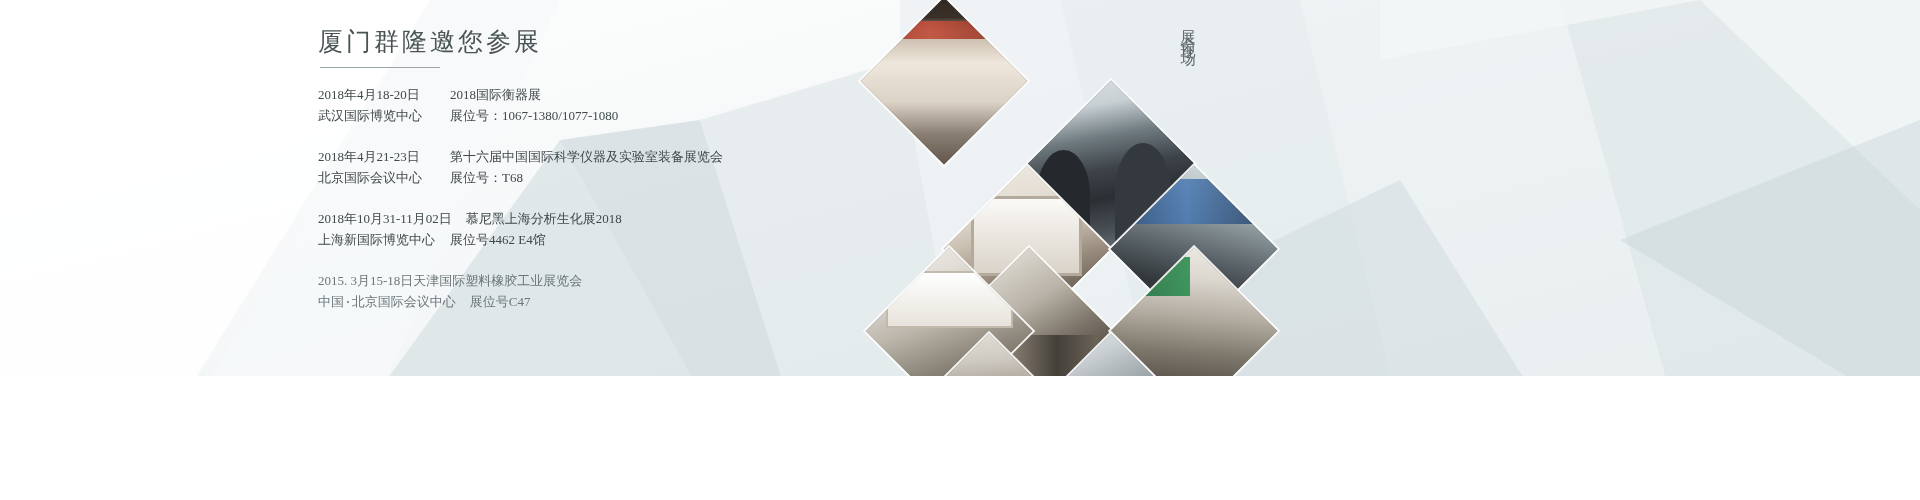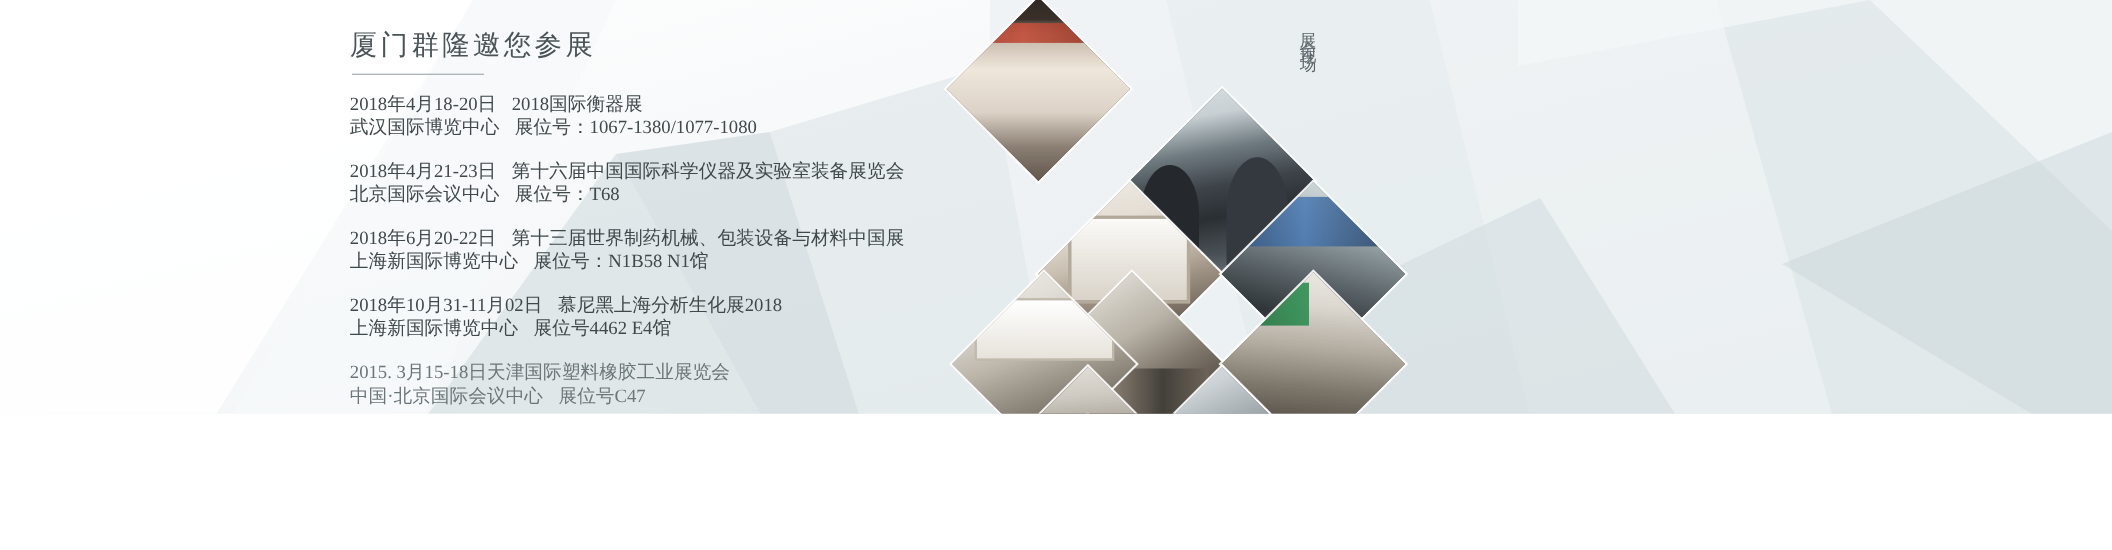--- a/index.html
+++ b/index.html
@@ -25,25 +25,25 @@
   .headline{
     font-size:25px;color:#4a5355;letter-spacing:3px;
     font-weight:400;line-height:1.1;margin:0;padding:8px 0 0 0;
     font-family:"Liberation Serif","DejaVu Serif",serif;
   }
   .rule{
     width:120px;height:1px;background:#9aa5a7;margin:11px 0 16px 2px;
   }
   .event{margin-bottom:19px;}
   .event .row{
-    font-size:17px;color:#3f484a;line-height:21px;white-space:nowrap;
+    font-size:13px;color:#3f484a;line-height:21px;white-space:nowrap;
     font-family:"Liberation Serif","DejaVu Serif",serif;
   }
   .event .date{display:inline-block;min-width:118px;}
-  .event .venue{display:inline-block;min-width:118px;}
+  .event .venue{display:inline-block;min-width:118px;font-family:Liberation Mono, monospace;}
   .event .title{display:inline-block;padding-left:14px;}
   .event .booth{display:inline-block;padding-left:14px;}
   .event.last .row{color:#6b7679;}
   .event.last .single{display:inline-block;}
   .event.last .row2{padding-left:0;}
 
   
   .collage{position:absolute;left:830px;top:0;width:420px;height:500px;}
   .dia{
     position:absolute;width:118px;height:118px;
@@ -173,28 +173,20 @@
         <span class="date">2018年4月21-23日</span><span class="title">第十六届中国国际科学仪器及实验室装备展览会</span>
       </div>
       <div class="row">
         <span class="venue">北京国际会议中心</span><span class="booth">展位号：T68</span>
       </div>
     </div>
 
     <div class="event">
     </div>
 
-    <div class="event">
-      <div class="row">
-        <span class="date">2018年6月20-22日</span><span class="title">第十三届世界制药机械、包装设备与材料中国展</span>
-      </div>
-      <div class="row">
-        <span class="venue">上海新国际博览中心</span><span class="booth">展位号：N1B58  N1馆</span>
-      </div>
-    </div>
 
     <div class="event">
       <div class="row">
         <span class="date">2018年10月31-11月02日</span><span class="title">慕尼黑上海分析生化展2018</span>
       </div>
       <div class="row">
         <span class="venue">上海新国际博览中心</span><span class="booth">展位号4462  E4馆</span>
       </div>
     </div>
 

